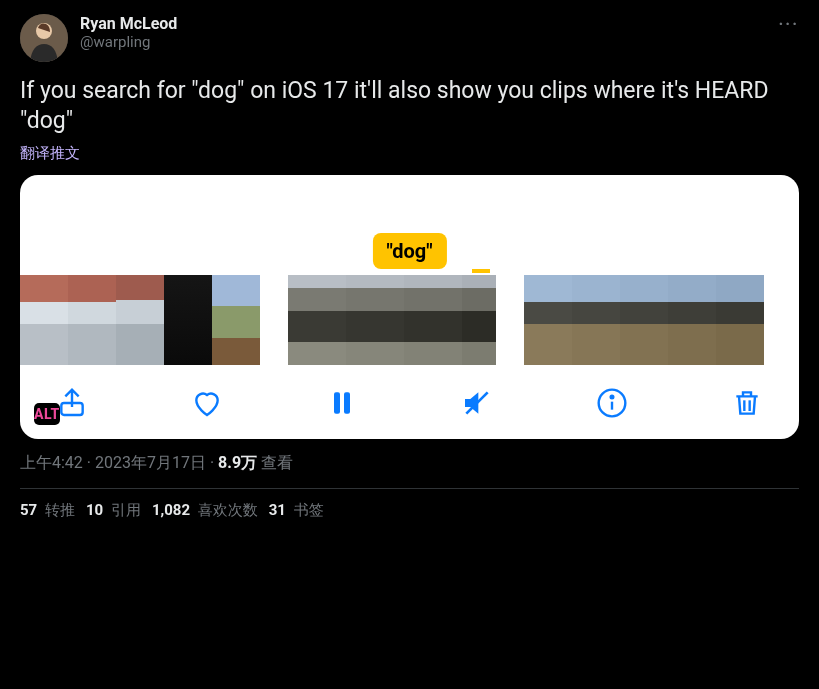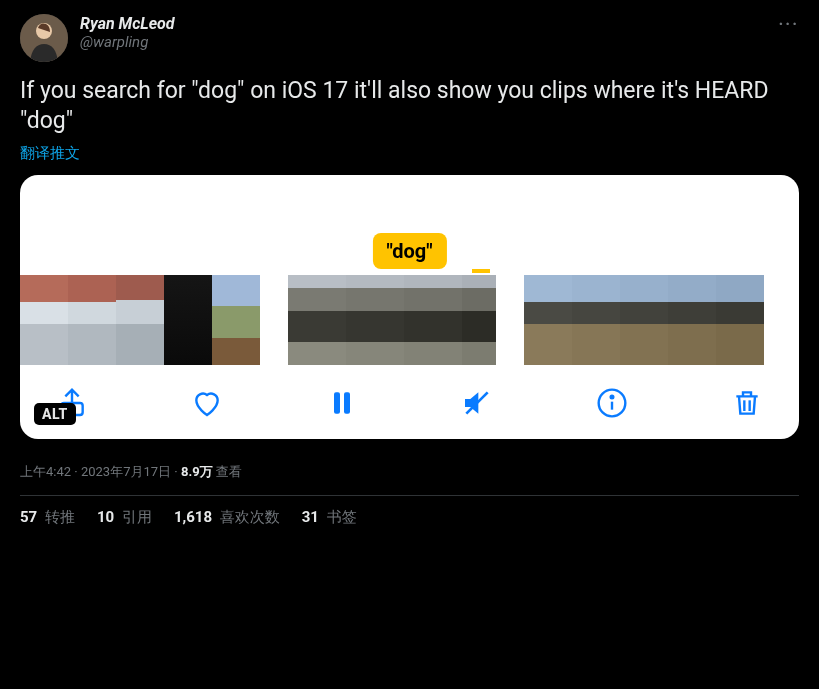--- a/index.html
+++ b/index.html
@@ -21,36 +21,36 @@
     position: relative;
   }
   .avatar {
     width: 48px; height: 48px;
     border-radius: 50%;
     overflow: hidden;
     flex-shrink: 0;
     background: #333;
   }
   .avatar svg { width: 100%; height: 100%; display: block; }
-  .name-col { display: flex; flex-direction: column; line-height: 1.2; font-style: italic; }
+  .name-col { display: flex; flex-direction: column; line-height: 1.2; }
   .display-name { font-weight: 700; font-size: 16px; color: #e7e9ea; }
   .handle { color: #71767b; font-size: 15px; }
   .more {
     position: absolute; right: 0; top: 0;
     color: #71767b; cursor: pointer;
     letter-spacing: 2px; font-weight: 700;
   }
   .body-text {
     margin-top: 14px;
     font-size: 23px;
     line-height: 1.3;
     color: #e7e9ea;
   }
   .translate {
-    color: #0ea5e9;
+    color: #c4b5fd;
     font-size: 15px;
     margin-top: 8px;
     cursor: pointer;
   }
   .media-card {
     margin-top: 12px;
     background: #fff;
     border-radius: 18px;
     position: relative;
     padding: 0 0 14px 0;
@@ -121,41 +121,41 @@
     color: #0a7bff;
     cursor: pointer;
     display: inline-flex;
   }
   .tool svg { width: 32px; height: 32px; }
   .alt-badge {
     position: absolute;
     left: 14px;
     bottom: 14px;
     background: #000;
-    color: #e5e5e5;
+    color: #ec4899;
     font-weight: 800;
     font-size: 14px;
-    padding: 3px 8px;
+    padding: 3px 0;
     border-radius: 5px;
     letter-spacing: 0.5px;
   }
   .meta {
-    margin-top: 24px;
+    margin-top: 14px;
     color: #71767b;
-    font-size: 13px;
+    font-size: 16px;
   }
   .meta .views-count { color: #e7e9ea; font-weight: 700; }
   .divider {
     border: 0;
     border-top: 1px solid #2f3336;
     margin: 14px 0 12px;
   }
   .stats {
     display: flex;
-    gap: 22px;
+    gap: 11px;
     color: #71767b;
     font-size: 15px;
   }
   .stats .num { color: #e7e9ea; font-weight: 700; margin-right: 4px; }
 </style>
 </head>
 <body>
 
 <div class="tweet">
 
@@ -284,17 +284,17 @@
 
   <div class="meta">
     <span>上午4:42</span><span> · </span><span>2023年7月17日</span><span> · </span><span class="views-count">8.9万</span><span> 查看</span>
   </div>
 
   <hr class="divider">
 
   <div class="stats">
     <span><span class="num">57</span><span> 转推</span></span>
     <span><span class="num">10</span><span> 引用</span></span>
-    <span><span class="num">1,618</span><span> 喜欢次数</span></span>
+    <span><span class="num">1,082</span><span> 喜欢次数</span></span>
     <span><span class="num">31</span><span> 书签</span></span>
   </div>
 
 </div>
 
 </body></html>

